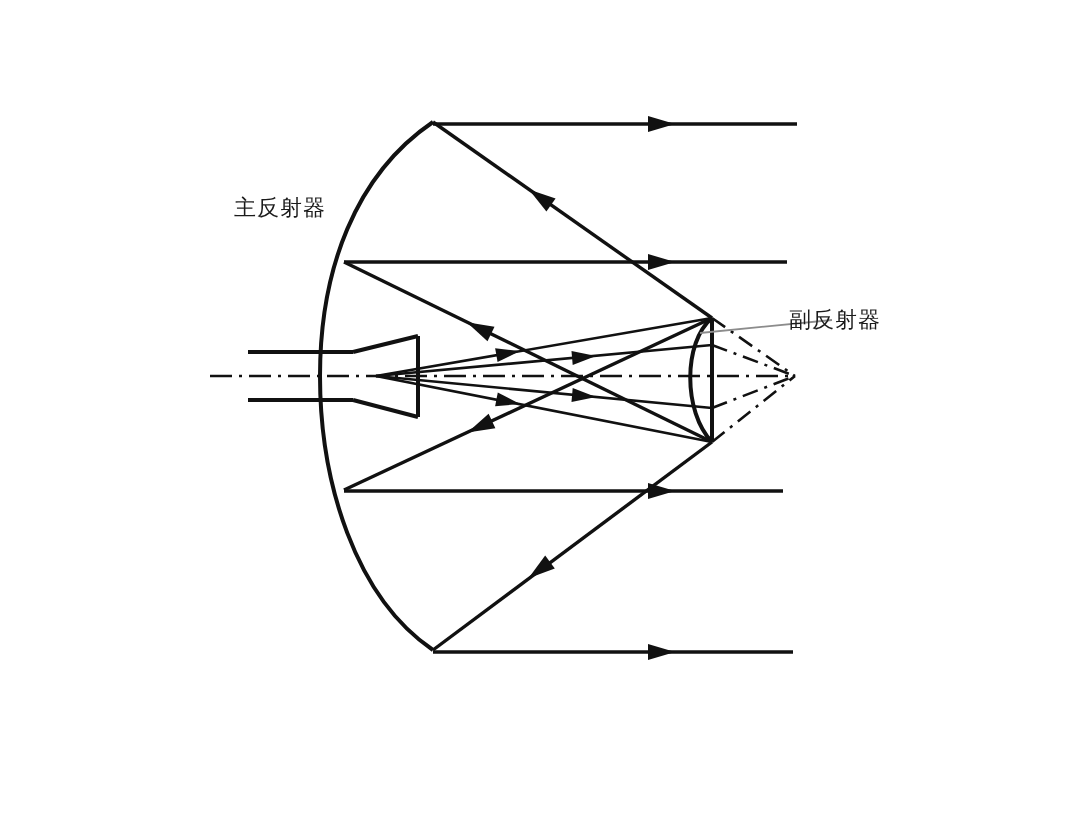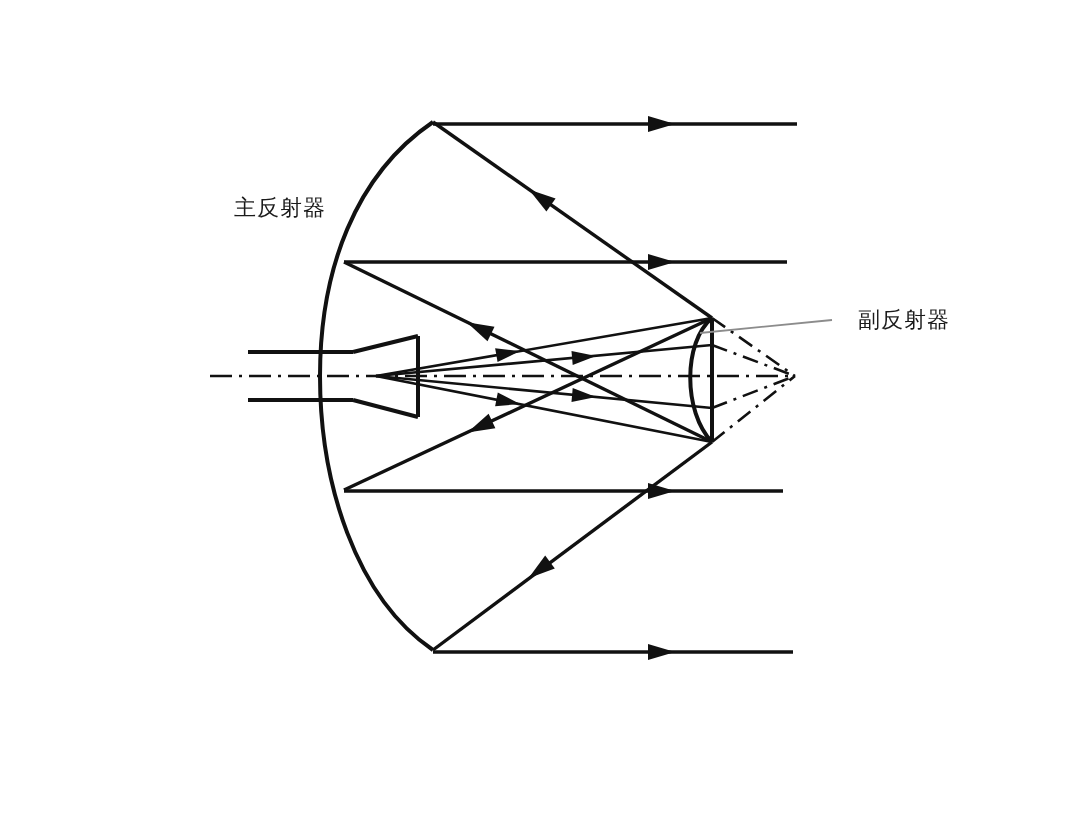--- a/index.html
+++ b/index.html
@@ -75,21 +75,21 @@
     font-size: 22px;
     letter-spacing: 1px;
     white-space: nowrap;
     user-select: none;
   }
   #label-main-reflector {
     left: 234px;
     top: 193px;
   }
   #label-sub-reflector {
-    left: 858px;
+    left: 789px;
     top: 305px;
   }
 </style>
 </head>
 <body>
 
 <div id="diagram-root">
 
   <svg id="antenna-svg" viewBox="0 0 1080 818" xmlns="http://www.w3.org/2000/svg">
 

